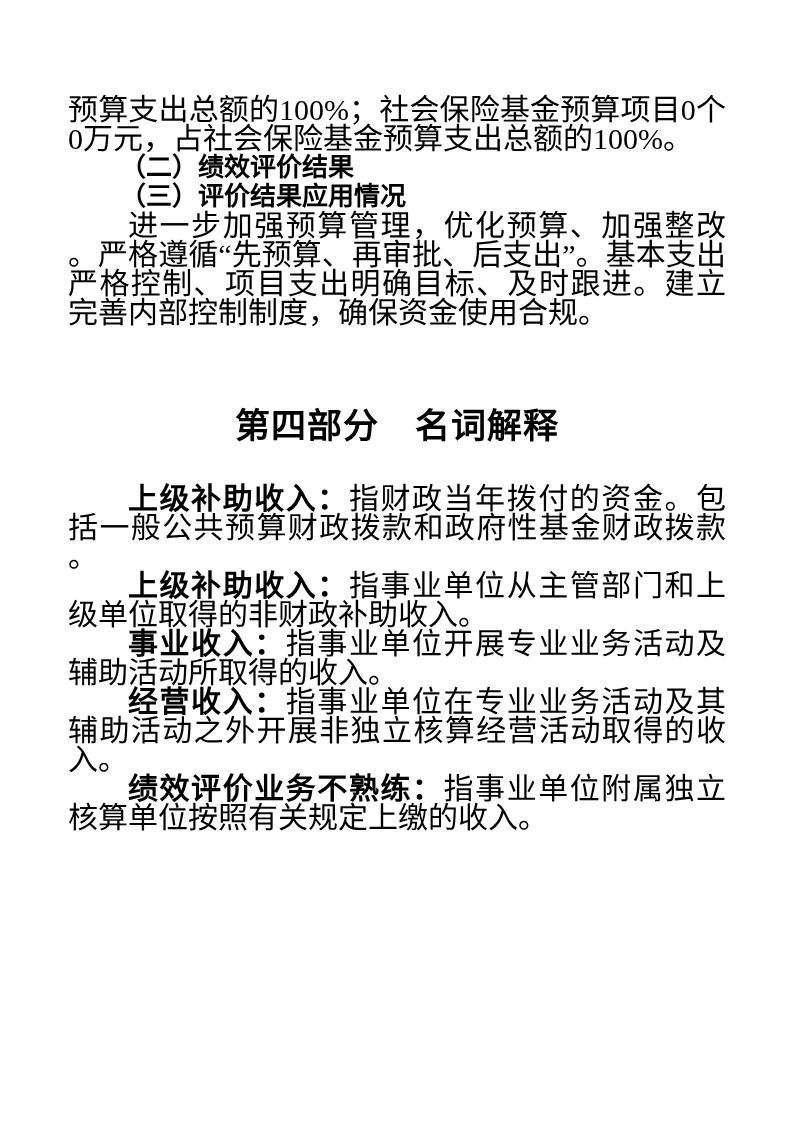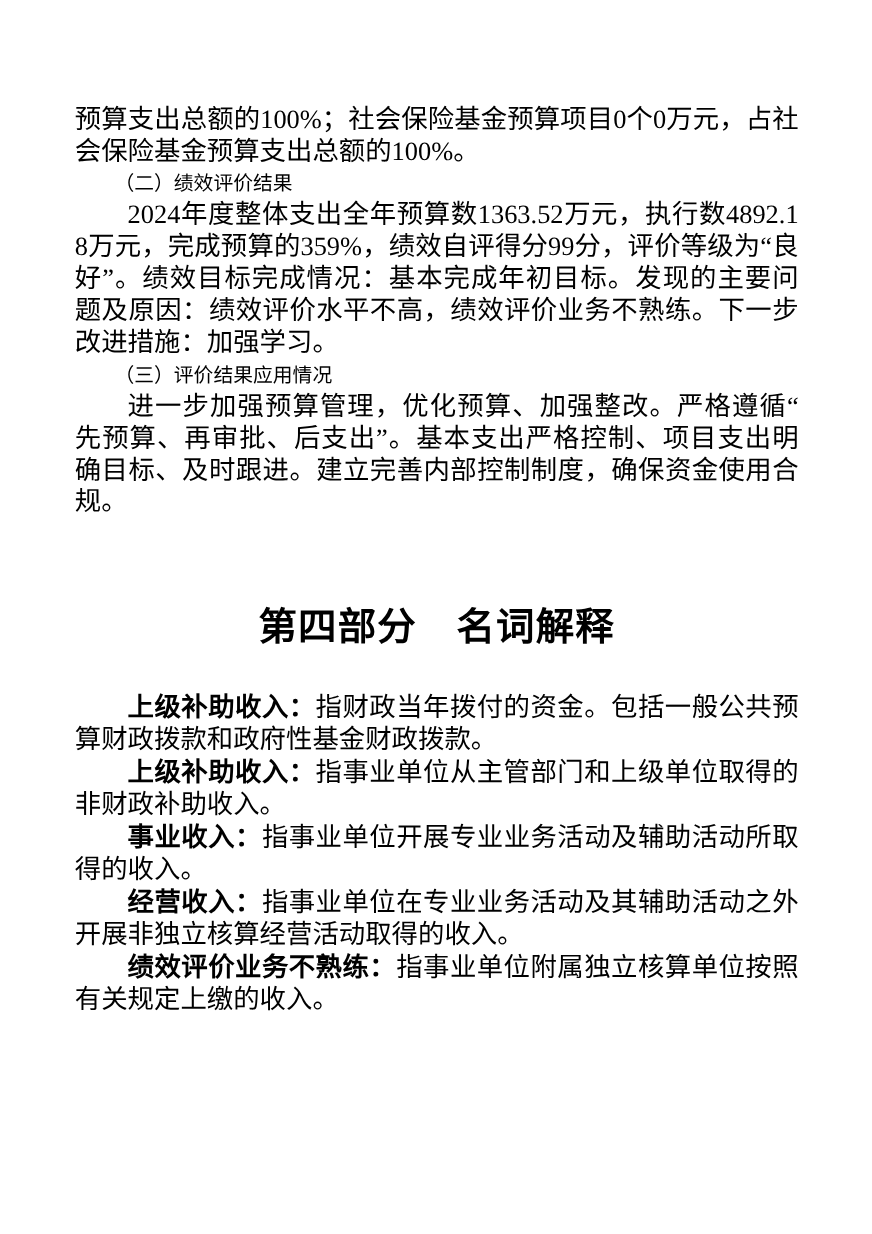--- a/index.html
+++ b/index.html
@@ -13,32 +13,32 @@
   }
   .page {
     position: relative;
     width: 793px;
     height: 1122px;
     background: #ffffff;
     padding: 95px 67px 0 68px;
     overflow: hidden;
   }
   .para {
-    font-size: 24px;
+    font-size: 30px;
     line-height: 29px;
     text-align: justify;
     text-indent: 2em;
     word-break: break-all;
     line-break: anywhere;
   }
   .no-indent { text-indent: 0; }
   .heading {
-    font-size: 18px;
+    font-size: 26px;
     line-height: 29px;
-    font-weight: 400;
+    font-weight: 700;
     text-indent: 2em;
     font-family: "Liberation Sans", "DejaVu Sans", sans-serif;
   }
   .term {
     font-weight: 700;
     font-family: "Liberation Sans", "DejaVu Sans", sans-serif;
   }
   .part-title {
     margin-top: 77px;
     margin-bottom: 36px;
@@ -52,21 +52,20 @@
 </style>
 </head>
 <body>
 
 <div class="page">
 
   <p class="para no-indent">预算支出总额的100%；社会保险基金预算项目0个0万元，占社会保险基金预算支出总额的100%。</p>
 
   <h3 class="heading">（二）绩效评价结果</h3>
 
-  <p class="para">2024年度整体支出全年预算数1363.52万元，执行数4892.18万元，完成预算的359%，绩效自评得分99分，评价等级为“良好”。绩效目标完成情况：基本完成年初目标。发现的主要问题及原因：绩效评价水平不高，绩效评价业务不熟练。下一步改进措施：加强学习。</p>
 
   <h3 class="heading">（三）评价结果应用情况</h3>
 
   <p class="para">进一步加强预算管理，优化预算、加强整改。严格遵循“先预算、再审批、后支出”。基本支出严格控制、项目支出明确目标、及时跟进。建立完善内部控制制度，确保资金使用合规。</p>
 
   <h1 class="part-title">第四部分　名词解释</h1>
 
   <div class="definitions">
 
     <p class="para"><span class="term">上级补助收入：</span><span>指财政当年拨付的资金。包括一般公共预算财政拨款和政府性基金财政拨款。</span></p>

